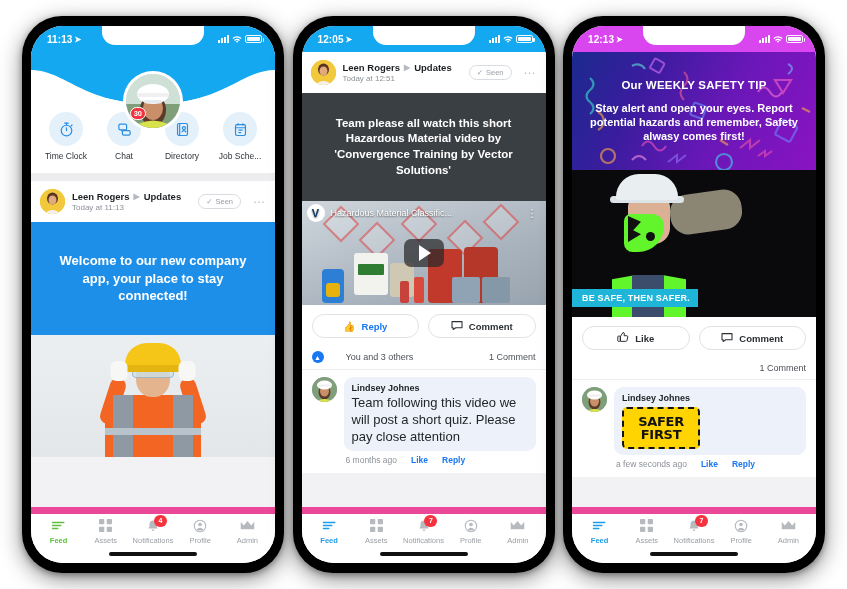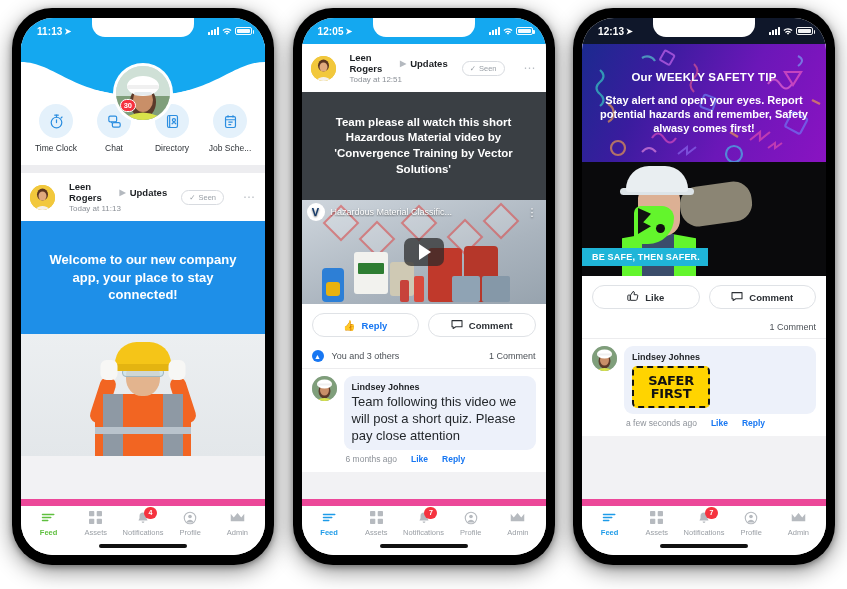--- a/index.html
+++ b/index.html
@@ -7,22 +7,22 @@
     width: 847px; height: 589px;
     background: #ffffff;
     font-family: "Liberation Sans", sans-serif;
     overflow: hidden;
   }
   .stage {
     position: relative;
     width: 847px; height: 589px;
     display: flex;
     justify-content: space-between;
-    align-items: flex-start;
-    padding: 8px 12px;
+    align-items: center;
+    padding: 8px 22px;
     border-radius: 18px;
   }
 
   
   .phone {
     position: relative;
     width: 262px;
     height: 557px;
     background: #000000;
     border-radius: 40px;
@@ -67,21 +67,21 @@
     align-items: center;
     justify-content: space-between;
     padding: 0 13px 0 16px;
     font-size: 10px;
     font-weight: bold;
     letter-spacing: .1px;
     position: relative;
     z-index: 30;
   }
   .statusbar.blue { background: #14A8F0; color: #fff; }
-  .statusbar.purple { background: #0f172a; color: #fff; }
+  .statusbar.purple { background: #d946ef; color: #fff; }
   .sb-left { display: flex; align-items: center; gap: 2px; }
   .sb-right { display: flex; align-items: center; gap: 3px; }
   .loc-arrow { font-size: 8px; transform: rotate(0deg); }
   .bars { display: flex; align-items: flex-end; gap: 1px; height: 8px; }
   .bars i { display: block; width: 2px; background: currentColor; border-radius: .5px; }
   .bars i:nth-child(1){ height:3px } .bars i:nth-child(2){ height:5px }
   .bars i:nth-child(3){ height:6.5px } .bars i:nth-child(4){ height:8px }
   .wifi { width: 10px; height: 8px; position: relative; }
   .batt {
     width: 17px; height: 8px; border: 1px solid currentColor;
@@ -156,21 +156,21 @@
     z-index: 6;
   }
 
   .gap { height: 8px; background: #EDEDF0; flex: 0 0 8px; }
 
   
   .post { background: #fff; }
   .post-head {
     display: flex; align-items: center;
     padding: 8px 9px;
-    gap: 14px;
+    gap: 7px;
   }
   .avatar-sm {
     width: 25px; height: 25px; border-radius: 50%;
     overflow: hidden; flex: 0 0 25px;
     background: #e8c23a;
   }
   .ph-text { flex: 1 1 auto; min-width: 0; }
   .ph-line1 { font-size: 9.5px; font-weight: bold; color: #1d2024; display:flex; align-items:center; gap:4px; }
   .ph-chan { font-weight: bold; color: #1d2024; }
   .ph-arrow { color: #b4b9bf; font-size: 8px; }
@@ -197,21 +197,21 @@
     background: #3A3F44;
     font-size: 11.5px;
     padding: 22px 14px;
     min-height: 108px;
   }
 
   
   .photo { position: relative; width: 100%; overflow: hidden; }
   .photo-worker1 { height: 122px; background: linear-gradient(180deg,#eceff1 0%, #e3e7ea 100%); }
   .photo-video { height: 104px; background: linear-gradient(160deg,#cfd6dd 0%, #aab4be 60%, #97a3ae 100%); }
-  .photo-mask { height: 114px; background: #0a0a0c; }
+  .photo-mask { height: 147px; background: #0a0a0c; }
 
   
   .w1-head { position:absolute; left:50%; top:24px; transform:translateX(-50%); width:34px;height:38px;border-radius:48% 48% 46% 46%; background:#e3b48e;}
   .w1-hat { position:absolute; left:50%; top:8px; transform:translateX(-50%); width:56px;height:26px;border-radius:30px 30px 6px 6px; background:#F5C518;}
   .w1-hatbrim{position:absolute;left:50%;top:30px;transform:translateX(-50%);width:64px;height:7px;border-radius:4px;background:#E4B411;}
   .w1-goggles{position:absolute;left:50%;top:34px;transform:translateX(-50%);width:42px;height:9px;border-radius:4px;background:rgba(200,225,235,.75);border:1px solid #9fb6c0;}
   .w1-body{position:absolute;left:50%;bottom:0;transform:translateX(-50%);width:96px;height:62px;border-radius:16px 16px 0 0;background:#F26522;}
   .w1-vest-l{position:absolute;left:50%;bottom:0;transform:translateX(-50%) translateX(-30px);width:20px;height:62px;background:#8e99a4;}
   .w1-vest-r{position:absolute;left:50%;bottom:0;transform:translateX(-50%) translateX(30px);width:20px;height:62px;background:#8e99a4;}
   .w1-stripe{position:absolute;left:50%;bottom:22px;transform:translateX(-50%);width:96px;height:7px;background:#b9c3cc;}
@@ -308,21 +308,21 @@
   .act.liked { color: #1877F2; }
   .ico-thumb { font-size: 10px; }
 
   .meta-row {
     display: flex; align-items: center; justify-content: space-between;
     padding: 4px 10px 6px;
     background: #fff;
     font-size: 9px; color: #4c5157;
     border-bottom: 1px solid #ececee;
   }
-  .meta-left { display: flex; align-items: center; gap: 8px; }
+  .meta-left { display: flex; align-items: center; gap: 22px; }
   .thumb-circle {
     width: 12px; height: 12px; border-radius: 50%;
     background: #1877F2; color: #fff;
     display: flex; align-items: center; justify-content: center;
     font-size: 7px;
   }
   .meta-right { font-size: 9px; color: #4c5157; }
 
   .comment {
     display: flex; gap: 7px;

